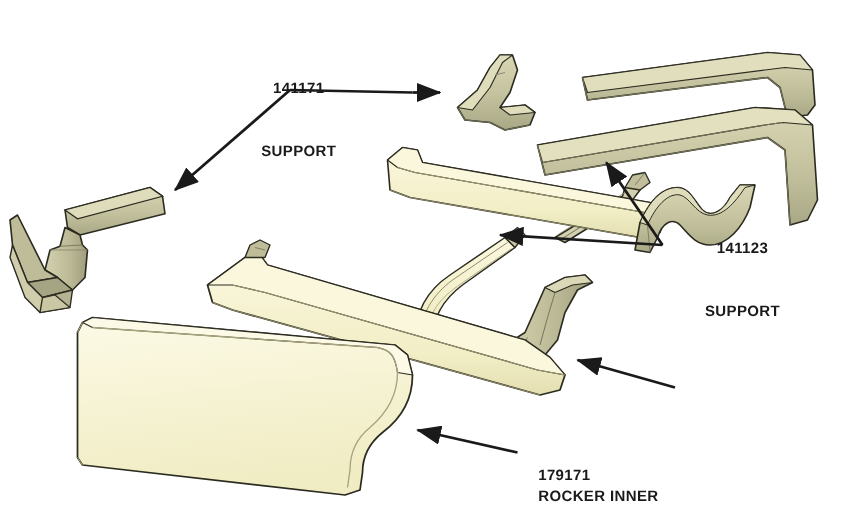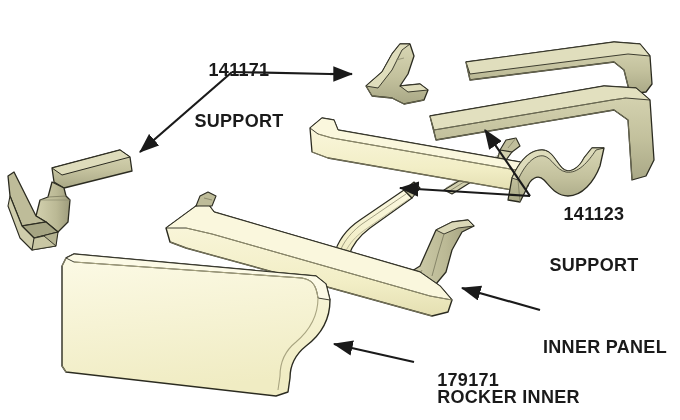--- a/index.html
+++ b/index.html
@@ -22,32 +22,32 @@
   #parts-svg {
     position: absolute;
     top: 0;
     left: 0;
     width: 680px;
     height: 420px;
   }
   .callout {
     position: absolute;
     font-family: "Liberation Sans", sans-serif;
-    font-size: 18px;
+    font-size: 12px;
     font-weight: bold;
     color: #1a1a1a;
     letter-spacing: 0.3px;
     line-height: 17px;
     white-space: pre;
     text-align: center;
   }
   .callout.left-align { text-align: left; }
   .callout-line { display: block; }
   #callout-141171 { left: 184px; top: 28px; width: 110px; }
-  #callout-141123 { left: 534px; top: 172px; width: 120px; }
+  #callout-141123 { left: 534px; top: 156px; width: 120px; }
   #callout-141217 { left: 540px; top: 305px; width: 130px; }
   #callout-141092 { left: 416px; top: 355px; width: 230px; text-align: left; }
 </style>
 </head>
 <body>
 
 <div id="diagram-root">
 
   <svg id="parts-svg" viewBox="0 0 680 420">
     <defs>
@@ -206,21 +206,20 @@
     <span class="callout-line">141171</span>
     <span class="callout-line">SUPPORT</span>
   </div>
 
   <div class="callout" id="callout-141123">
     <span class="callout-line">141123</span>
     <span class="callout-line">SUPPORT</span>
   </div>
 
   <div class="callout" id="callout-141217">
-    <span class="callout-line">INNER PANEL</span>
   </div>
 
   <div class="callout left-align" id="callout-141092">
     <span>179171 </span>
     <span>ROCKER INNER</span>
   </div>
 
 </div>
 
 </body></html>

